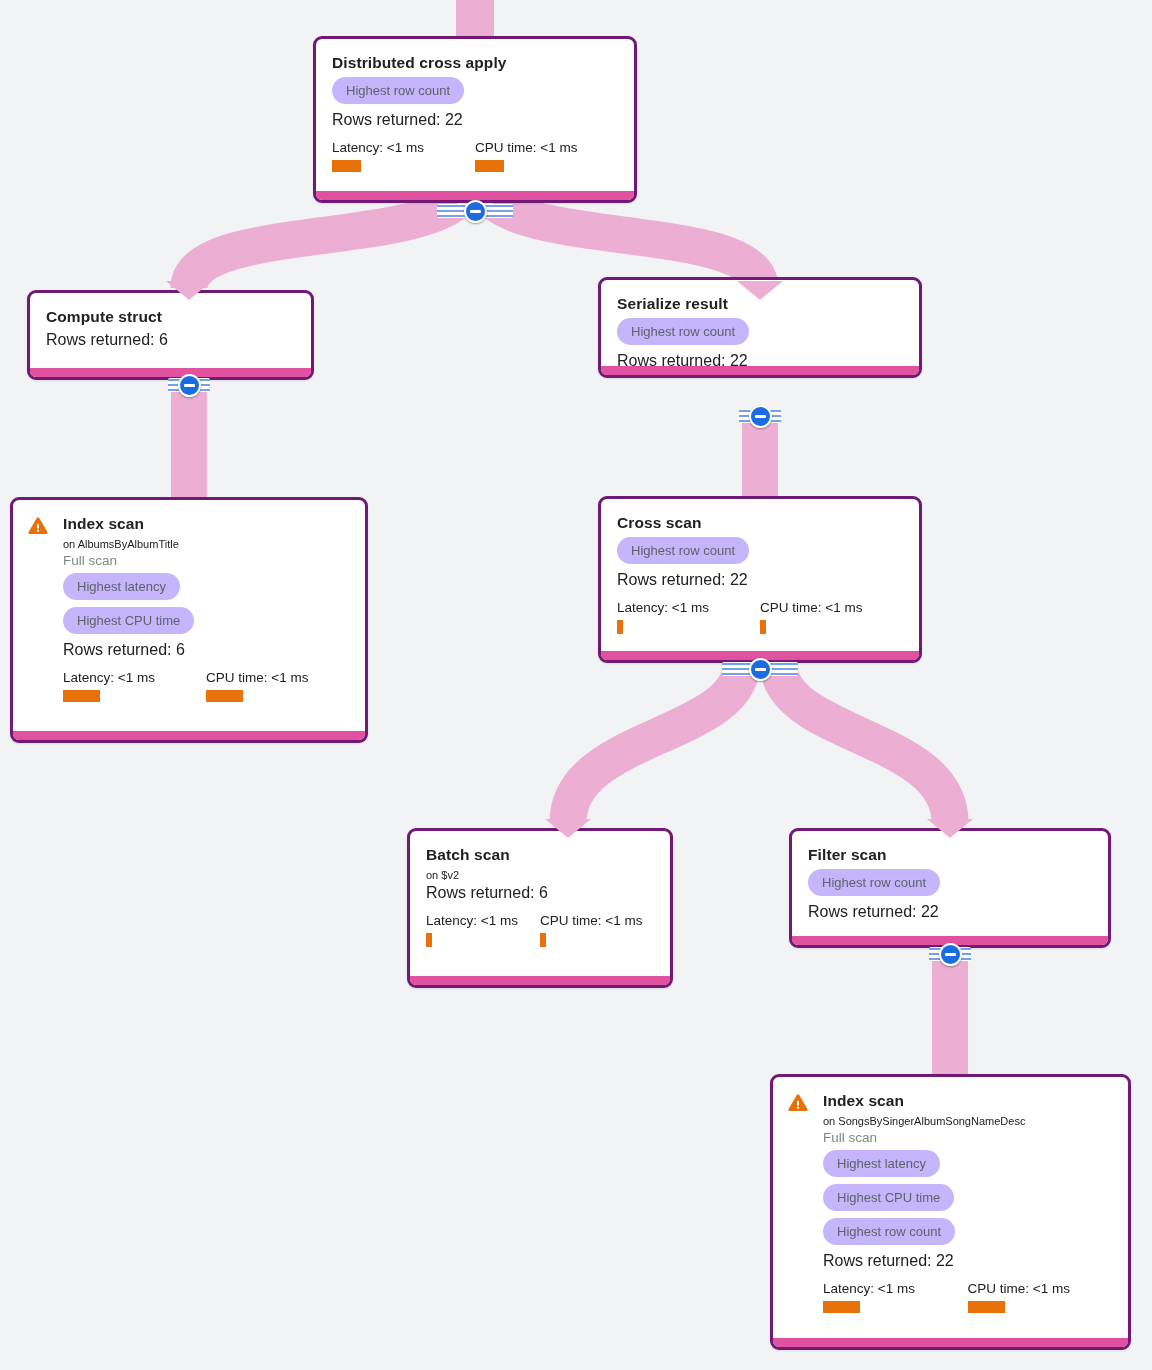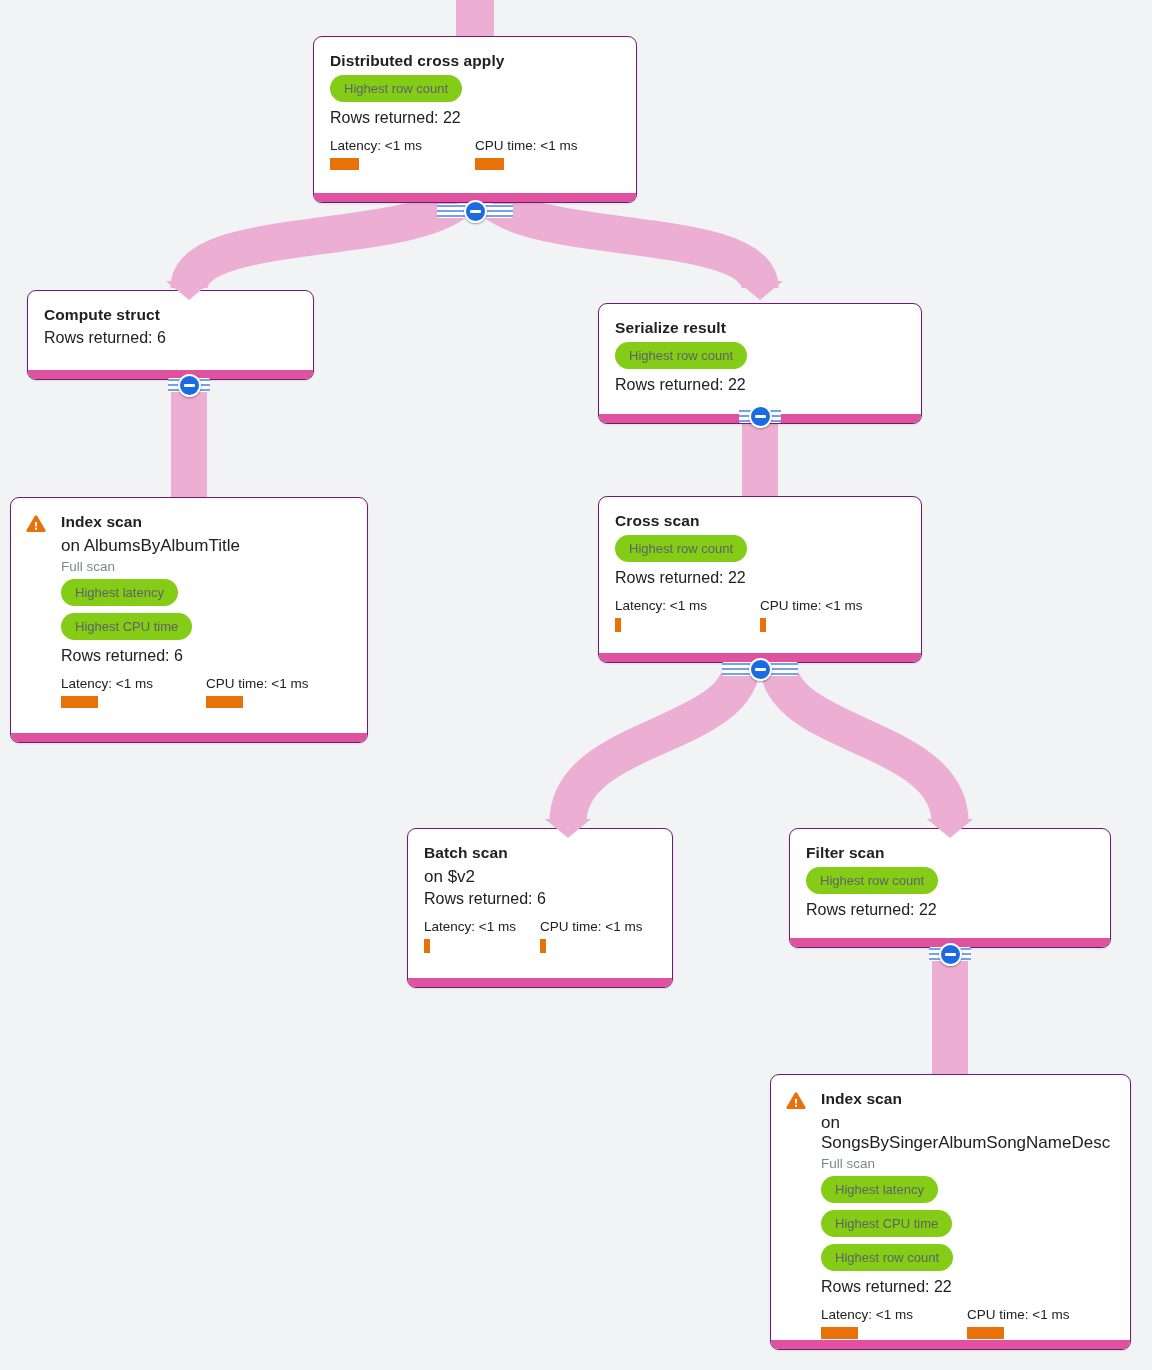--- a/index.html
+++ b/index.html
@@ -8,30 +8,30 @@
     background:#f1f3f4; overflow:hidden;
     font-family:"Liberation Sans", sans-serif;
     color:#202124;
   }
   svg.layer { position:absolute; left:0; top:0; pointer-events:none; }
   .edges { z-index:1; }
   .tips  { z-index:3; }
 
   .card {
     position:absolute; z-index:2; box-sizing:border-box;
-    background:#fff; border:1px solid #701a75; border-radius:9px;
+    background:#fff; border:3px solid #701a75; border-radius:9px;
     box-shadow:0 1px 2px rgba(60,64,67,.12);
     overflow:hidden; padding:13px 16px; cursor:pointer;
   }
   .accent-bar { position:absolute; left:0; right:0; bottom:0; height:9px; background:#e0519f; }
   .title { font-size:15.5px; font-weight:600; letter-spacing:.1px; margin:2px 0 5px; }
-  .subtitle { font-size:17px; color:#202124; margin:2px 0 3px; }
+  .subtitle { font-size:11px; color:#202124; margin:2px 0 3px; }
   .scan-type { font-size:13.5px; color:#80868b; margin:0 0 5px; }
   .badge {
-    display:table; background:#84cc16; color:#5f6368;
+    display:table; background:#c4b5fd; color:#5f6368;
     font-size:13px; font-weight:500; line-height:1;
     padding:7px 14px; border-radius:14px; margin:5px 0 7px;
   }
   .rows { font-size:16px; margin:3px 0 2px; }
   .metrics { display:flex; margin-top:11px; }
   .metric { width:146px; }
   .metric-label { font-size:13.5px; }
   .metric-bar { margin-top:5px; height:12px; background:#e8710a; }
   .w-md { width:29px; } .w-lg { width:37px; } .w-xs { width:6px; height:14px; }
 
@@ -86,21 +86,21 @@
   </div>
 
   <div class="card" style="left:27px;top:290px;width:287px;height:90px">
     <div class="card-body">
       <div class="title">Compute struct</div>
       <div class="rows">Rows returned: 6</div>
     </div>
     <div class="accent-bar"></div>
   </div>
 
-  <div class="card" style="left:598px;top:303px;width:324px;height:121px">
+  <div class="card" style="left:598px;top:277px;width:324px;height:101px">
     <div class="card-body">
       <div class="title">Serialize result</div>
       <div class="badge">Highest row count</div>
       <div class="rows">Rows returned: 22</div>
     </div>
     <div class="accent-bar"></div>
   </div>
 
   <div class="card has-warning" style="left:10px;top:497px;width:358px;height:246px">
     <svg class="warning-icon" viewBox="0 0 24 24">

